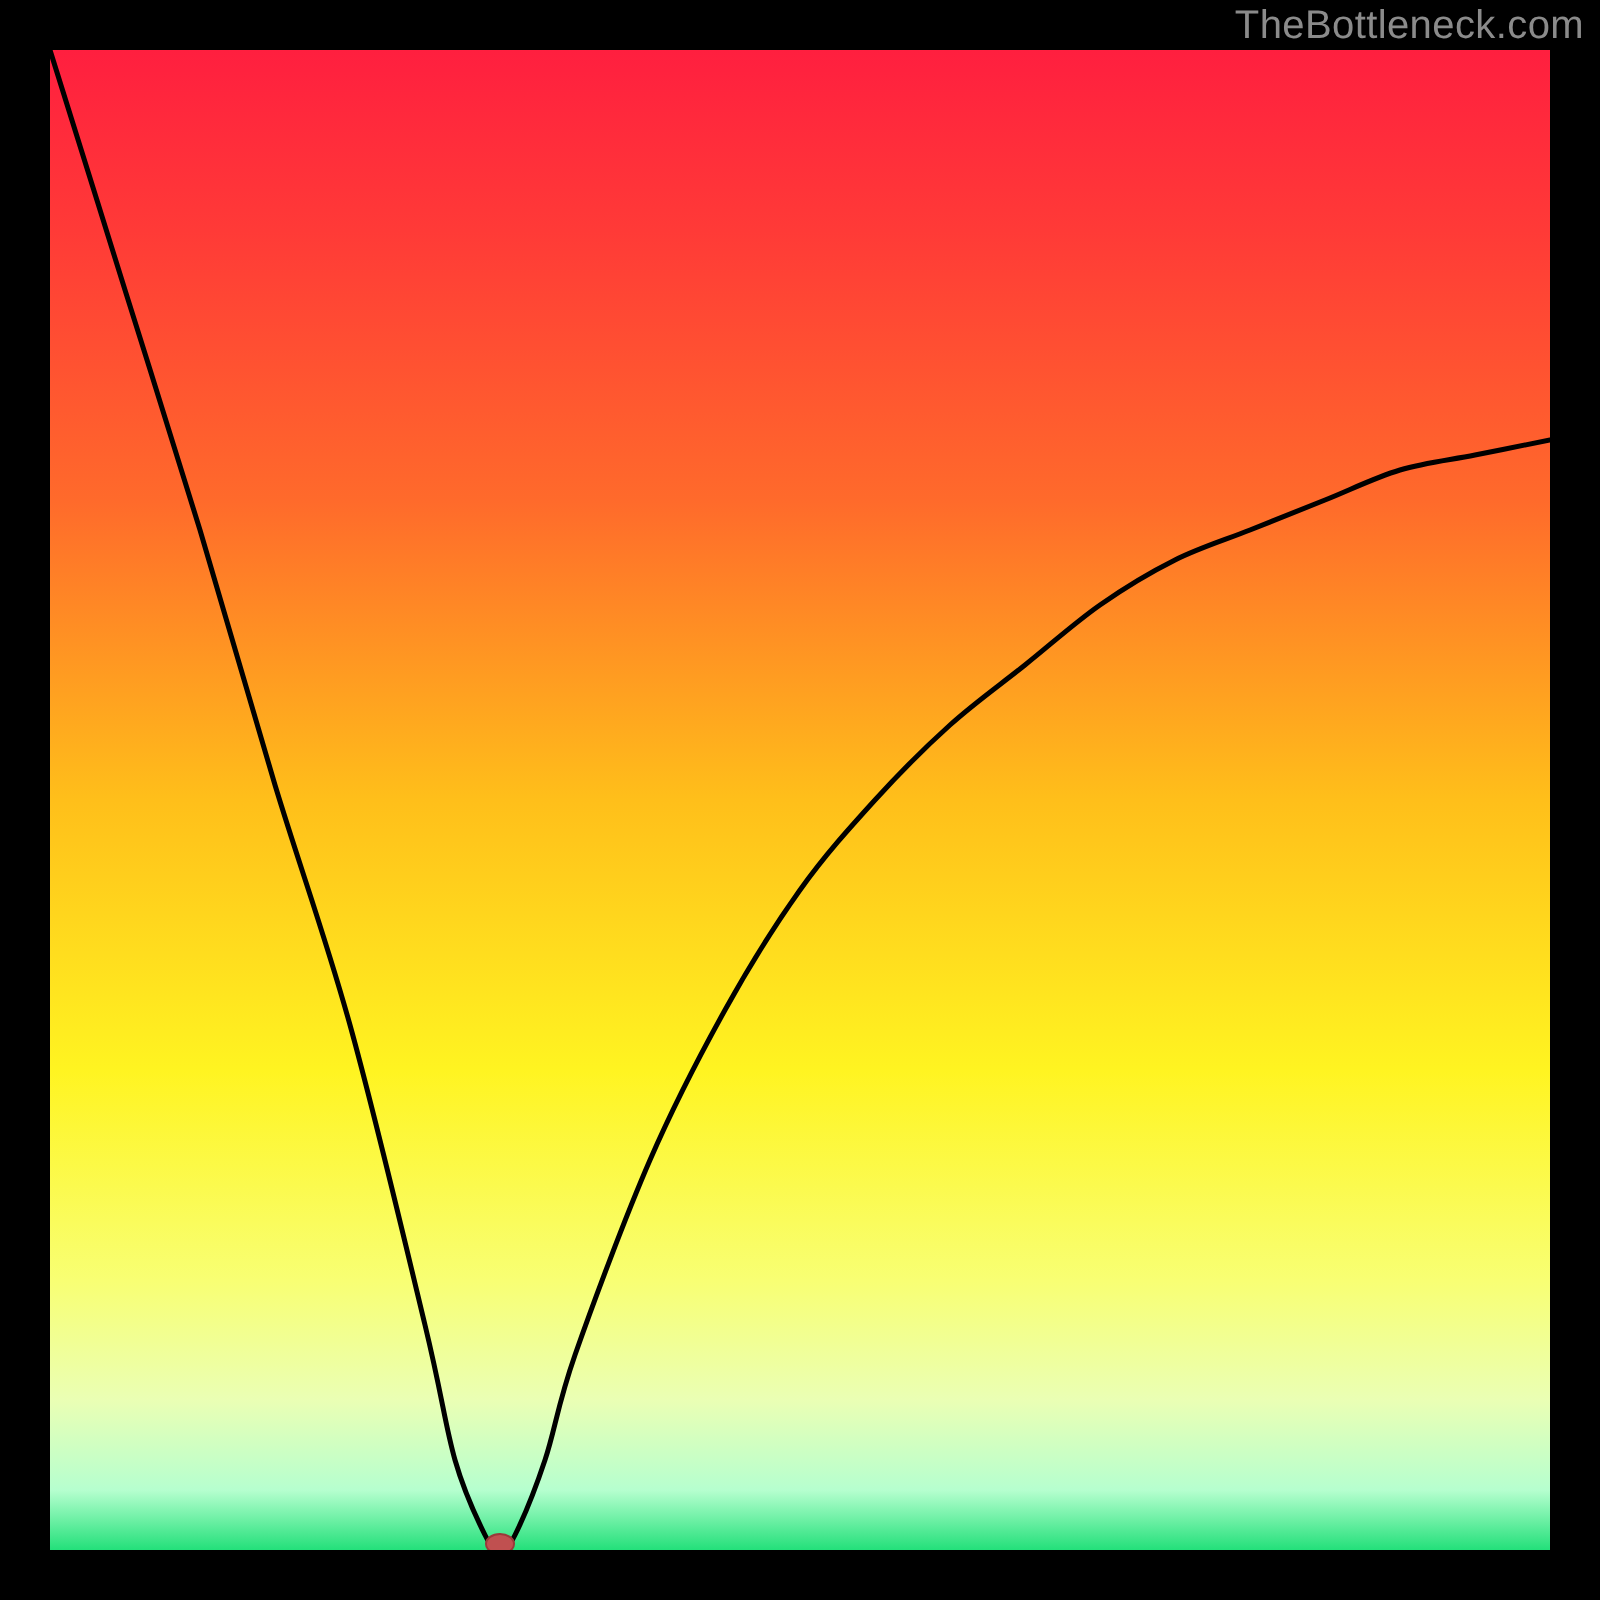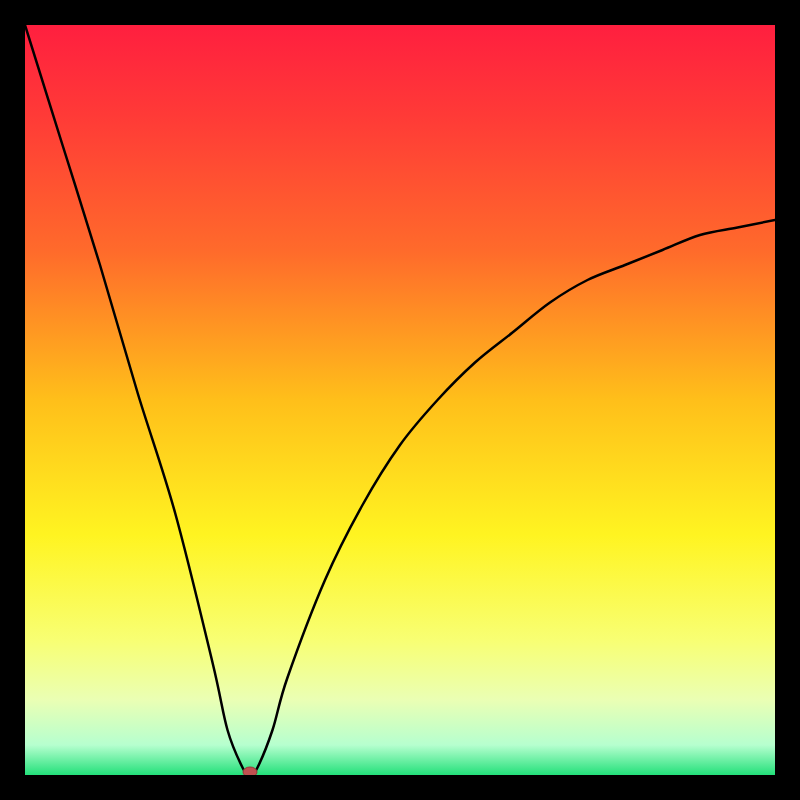--- a/index.html
+++ b/index.html
@@ -34,20 +34,21 @@
     color: #8b8b8b;
     letter-spacing: 0.2px;
   }
   svg { display:block; }
 </style>
 </head>
 <body>
 
 <div class="frame">
 
+  <div class="watermark">TheBottleneck.com</div>
 
   <div class="plot">
     <svg id="chart-svg" width="750" height="750" viewBox="0 0 750 750">
       <defs>
         <linearGradient id="bg-grad" x1="0" y1="0" x2="0" y2="1">
             <stop offset="0%" stop-color="#ff1f3f"></stop>
             <stop offset="12%" stop-color="#ff3a37"></stop>
             <stop offset="30%" stop-color="#ff6a2b"></stop>
             <stop offset="50%" stop-color="#ffbf1a"></stop>
             <stop offset="68%" stop-color="#fff421"></stop>

